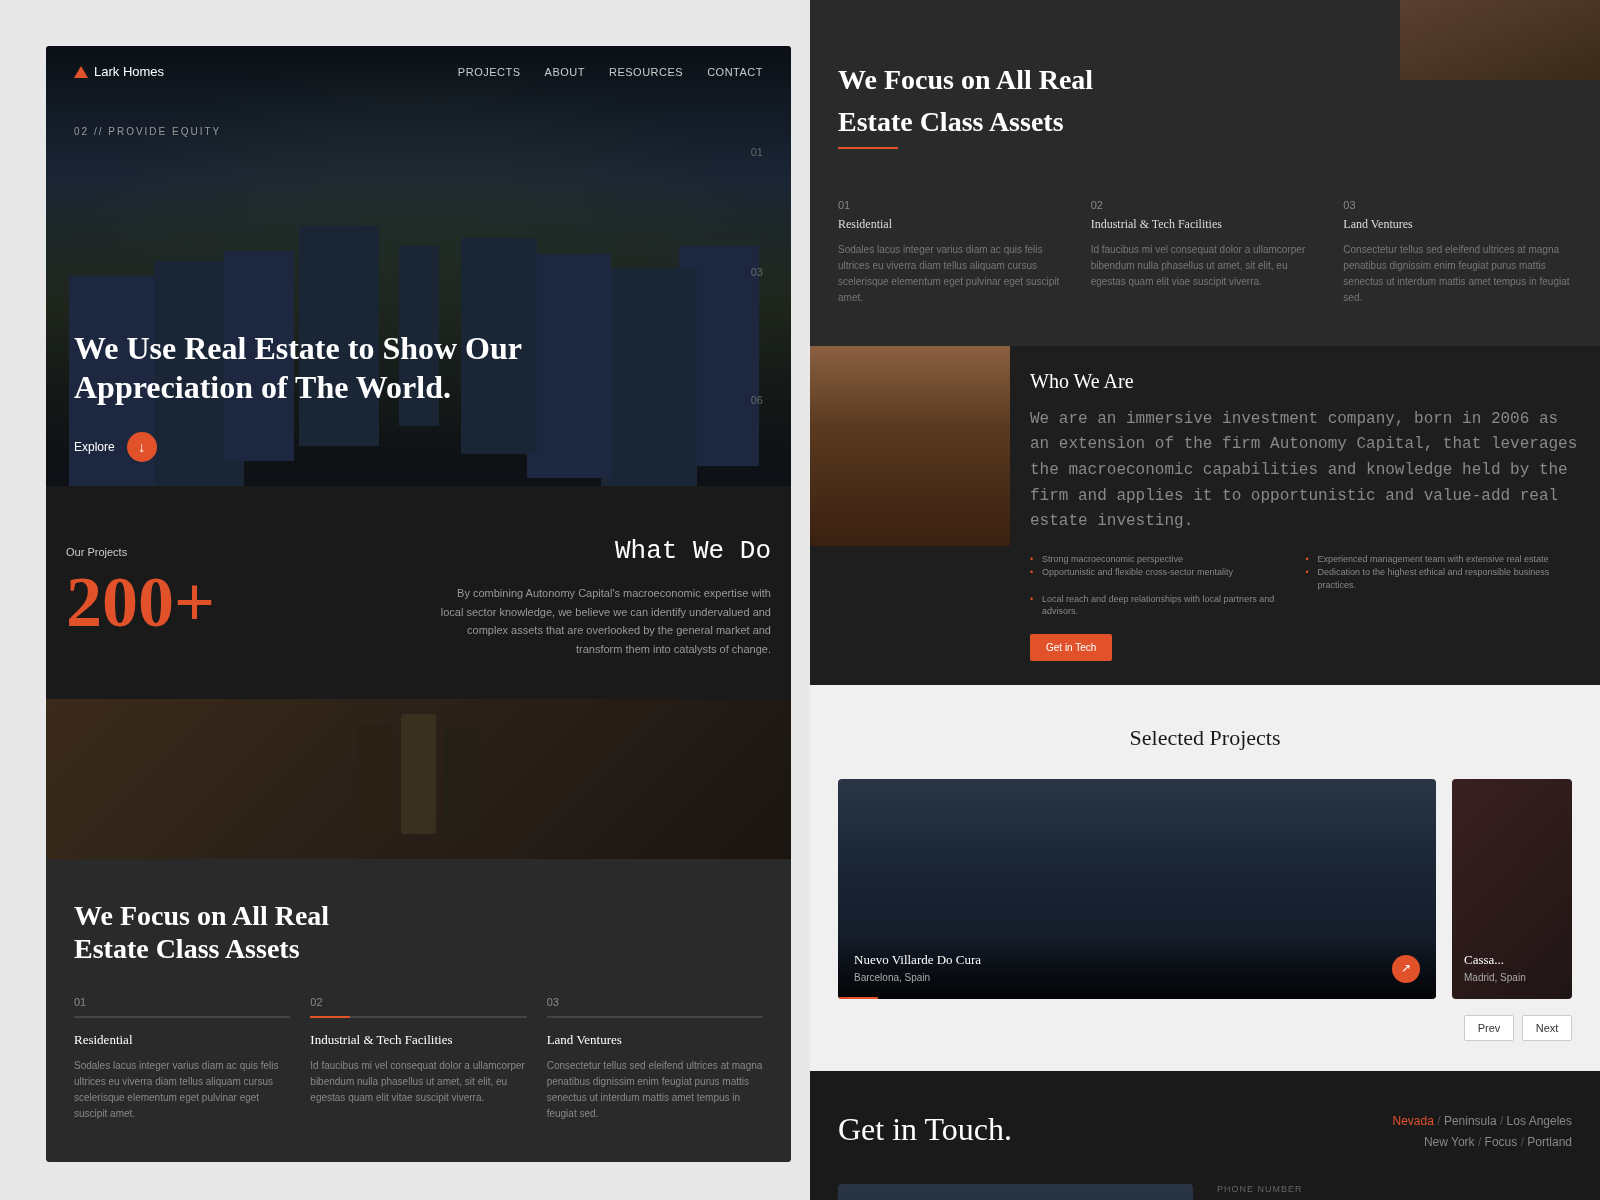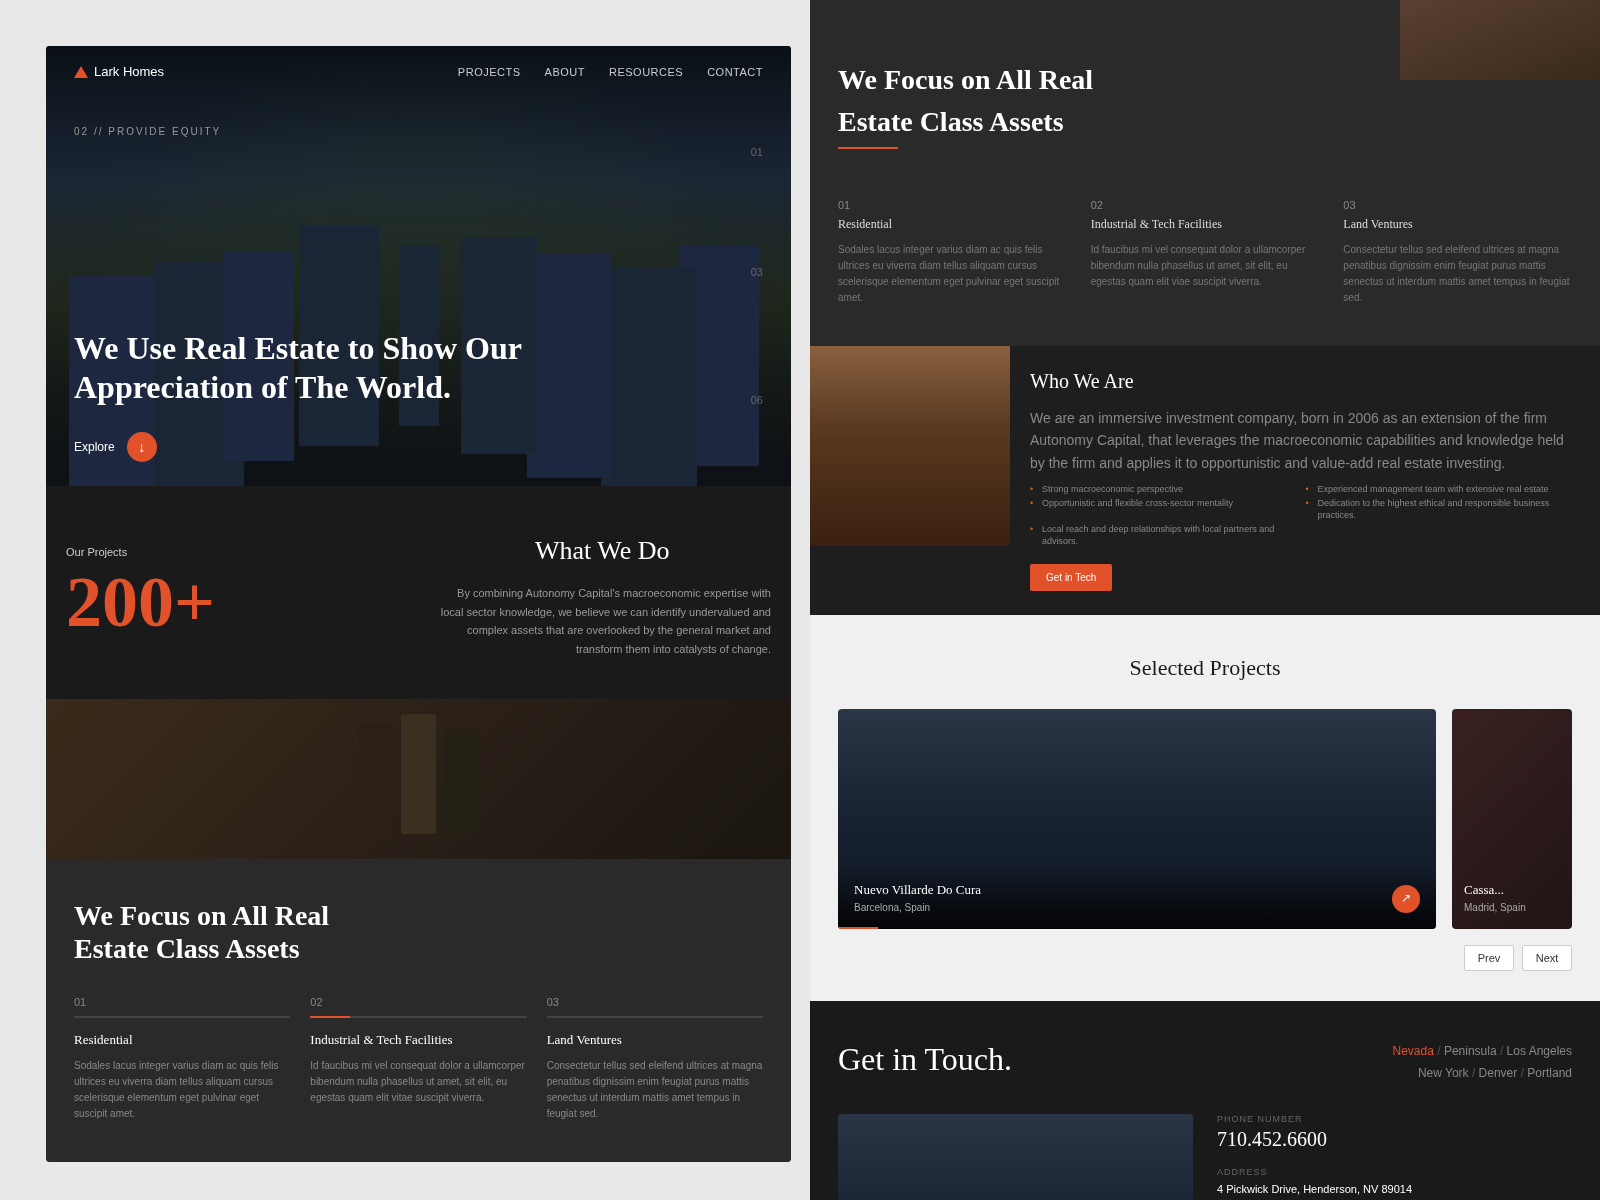--- a/index.html
+++ b/index.html
@@ -206,23 +206,23 @@
       font-weight: 700;
       font-family: Georgia, serif;
       line-height: 1;
     }
     .what-right {
       padding-top: 0;
     }
     .what-title {
       color: #fff;
       font-size: 26px;
-      font-family: Liberation Serif, serif;
+      font-family: Liberation Mono, monospace;
       margin-bottom: 18px;
-      text-align: center;
+      text-align: right;
     }
     .what-desc {
       color: #999;
       font-size: 11px;
       font-family: Arial, sans-serif;
       line-height: 1.7;
       text-align: right;
     }
 
     
@@ -396,24 +396,24 @@
       padding: 24px 20px;
     }
     .who-title {
       color: #fff;
       font-size: 20px;
       font-family: Georgia, serif;
       margin-bottom: 14px;
     }
     .who-desc {
       color: #888;
-      font-size: 14px;
-      font-family: Liberation Sans, sans-serif;
+      font-size: 16px;
+      font-family: Liberation Mono, monospace;
       line-height: 1.6;
-      margin-bottom: 9px;
+      margin-bottom: 18px;
     }
     .who-points {
       display: grid;
       grid-template-columns: 1fr 1fr;
       gap: 1px;
       margin-bottom: 16px;
     }
     .who-point {
       color: #888;
       font-size: 9px;
@@ -787,21 +787,21 @@
         <div>
           <span class="active-loc">Nevada</span>
           <span style="color:#555;"> / </span>
           <span>Peninsula</span>
           <span style="color:#555;"> / </span>
           <span>Los Angeles</span>
         </div>
         <div>
           <span>New York</span>
           <span style="color:#555;"> / </span>
-          <span>Denver</span>
+          <span>Focus</span>
           <span style="color:#555;"> / </span>
           <span>Portland</span>
         </div>
       </div>
     </div>
 
     <div class="contact-body">
       <div class="contact-image">
         <div class="contact-image-bg" style="background:linear-gradient(to bottom, #2a3545 0%, #1a2535 50%, #0a1520 100%);">
         </div>

